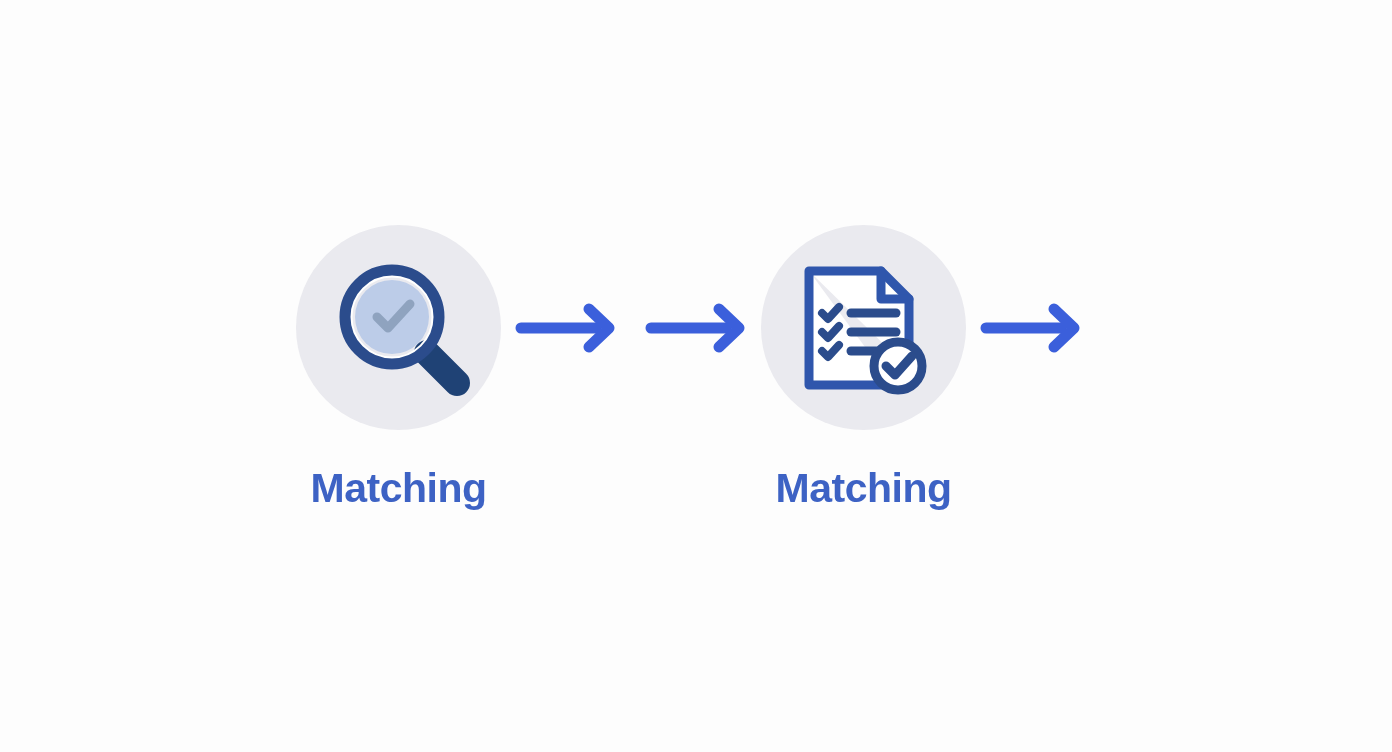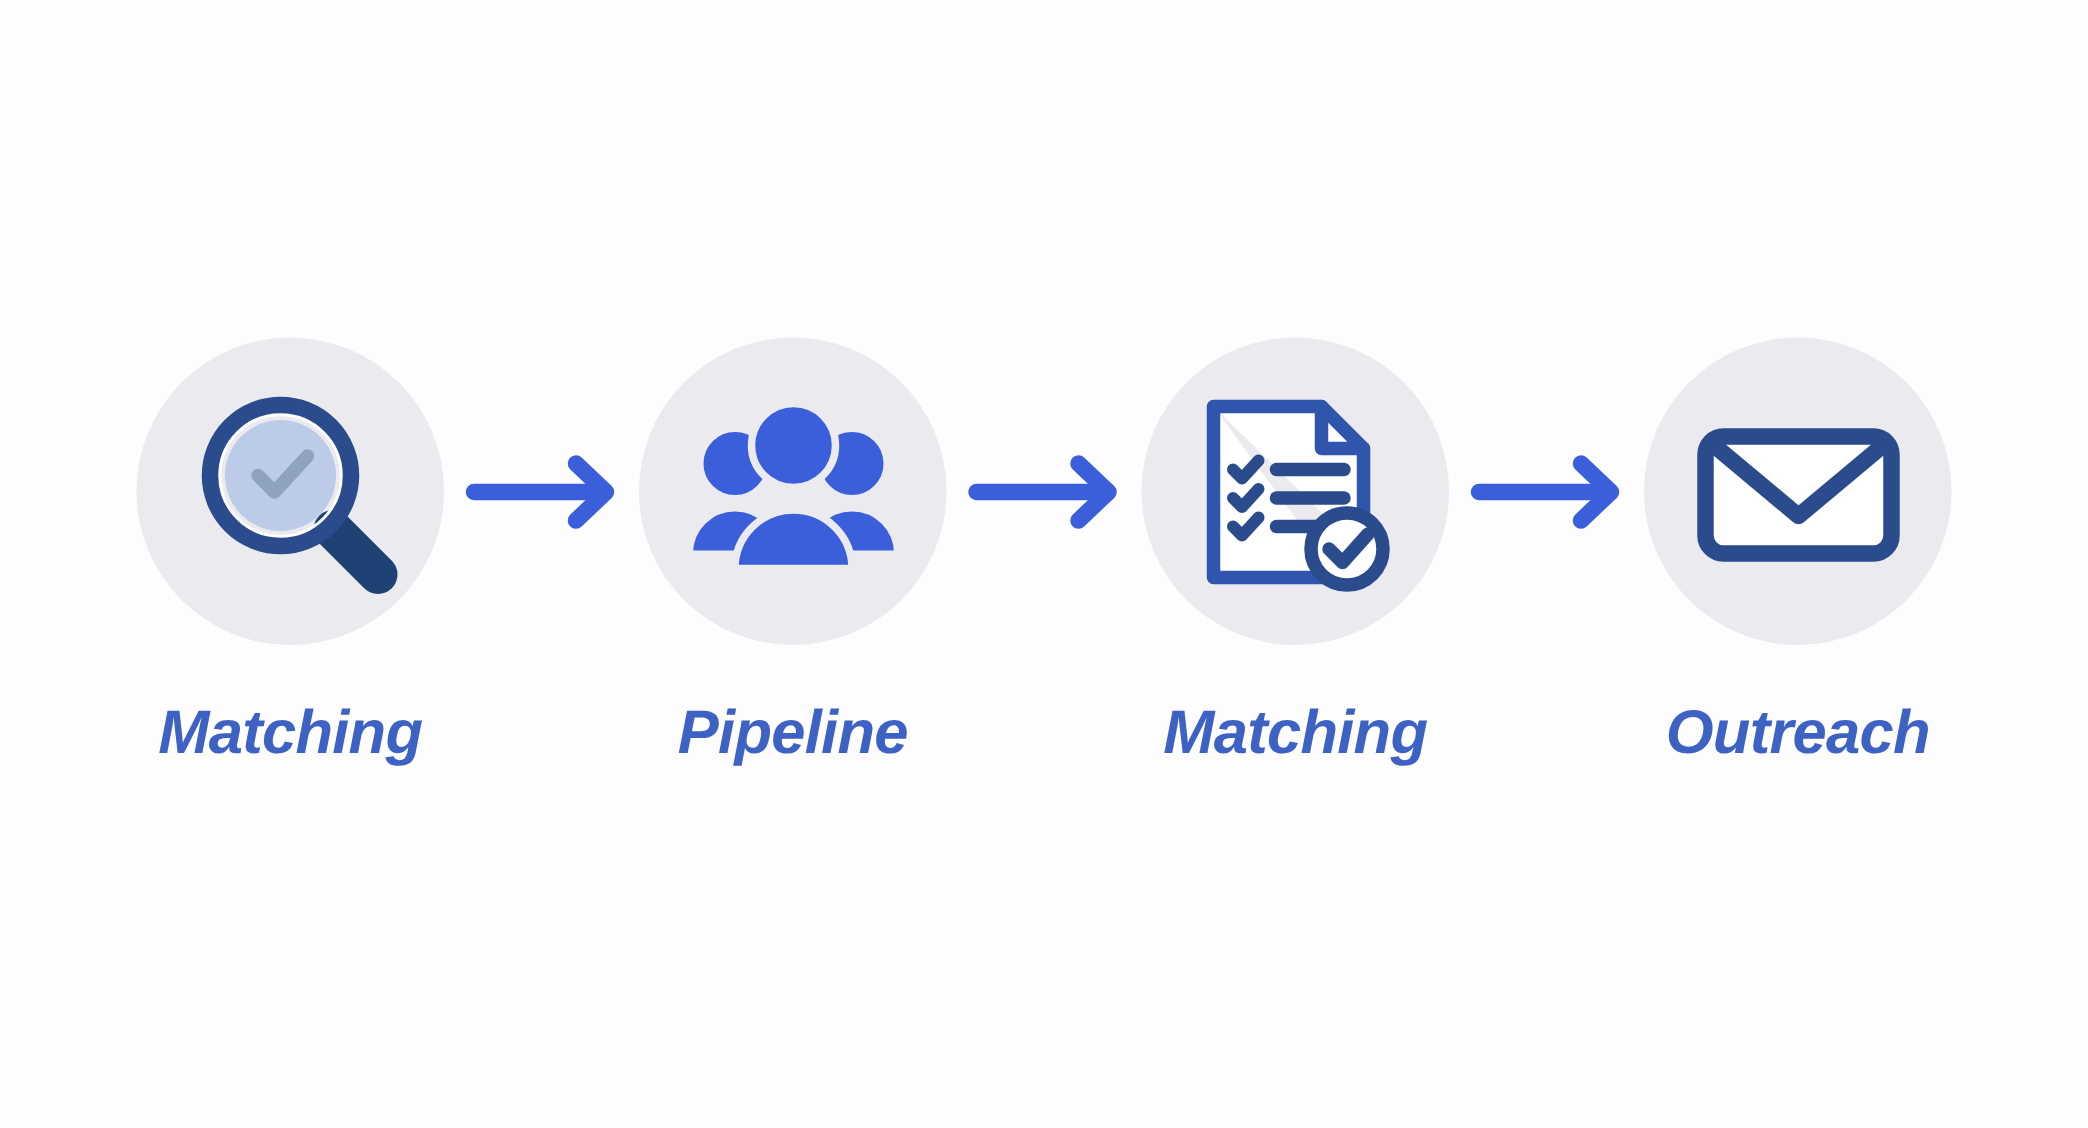--- a/index.html
+++ b/index.html
@@ -22,21 +22,20 @@
     align-items: center;
     justify-content: center;
   }
 
   .flow-row {
     display: flex;
     align-items: flex-start;
     justify-content: flex-end;
     gap: 0px;
     margin-top: -18px;
-    font-style: italic;
   }
 
   .step {
     display: flex;
     flex-direction: column;
     align-items: center;
     width: 205px;
   }
 
   .icon-circle {
@@ -100,36 +99,20 @@
       <div class="step-label">Matching</div>
     </div>
 
     <div class="arrow">
       <svg width="104" height="52" viewBox="0 0 104 52">
         <line x1="7" y1="26" x2="82" y2="26" stroke="#3B5FDB" stroke-width="11" stroke-linecap="round"></line>
         <path d="M75 7 L95 26 L75 45" fill="none" stroke="#3B5FDB" stroke-width="11" stroke-linecap="round" stroke-linejoin="round"></path>
       </svg>
     </div>
 
-    <div class="step">
-      <div class="icon-circle">
-        <svg width="150" height="150" viewBox="0 0 150 150">
-
-          <circle cx="36" cy="56" r="23" fill="#3B5FDB" stroke="#EAEAEF" stroke-width="4"></circle>
-          <path d="M6 116 A30 30 0 0 1 66 116 Z" fill="#3B5FDB" stroke="#EAEAEF" stroke-width="4"></path>
-
-          <circle cx="114" cy="56" r="23" fill="#3B5FDB" stroke="#EAEAEF" stroke-width="4"></circle>
-          <path d="M84 116 A30 30 0 0 1 144 116 Z" fill="#3B5FDB" stroke="#EAEAEF" stroke-width="4"></path>
-
-          <circle cx="75" cy="44" r="28" fill="#3B5FDB" stroke="#EAEAEF" stroke-width="5"></circle>
-          <path d="M36 126 A39 39 0 0 1 114 126 Z" fill="#3B5FDB" stroke="#EAEAEF" stroke-width="5"></path>
-        </svg>
-      </div>
-      <div class="step-label">Pipeline</div>
-    </div>
 
     <div class="arrow">
       <svg width="104" height="52" viewBox="0 0 104 52">
         <line x1="7" y1="26" x2="82" y2="26" stroke="#3B5FDB" stroke-width="11" stroke-linecap="round"></line>
         <path d="M75 7 L95 26 L75 45" fill="none" stroke="#3B5FDB" stroke-width="11" stroke-linecap="round" stroke-linejoin="round"></path>
       </svg>
     </div>
 
     <div class="step">
       <div class="icon-circle">
@@ -156,24 +139,15 @@
       <div class="step-label">Matching</div>
     </div>
 
     <div class="arrow">
       <svg width="104" height="52" viewBox="0 0 104 52">
         <line x1="7" y1="26" x2="82" y2="26" stroke="#3B5FDB" stroke-width="11" stroke-linecap="round"></line>
         <path d="M75 7 L95 26 L75 45" fill="none" stroke="#3B5FDB" stroke-width="11" stroke-linecap="round" stroke-linejoin="round"></path>
       </svg>
     </div>
 
-    <div class="step">
-      <div class="icon-circle">
-        <svg width="150" height="150" viewBox="0 0 150 150">
-          <rect x="13" y="38" width="124" height="78" rx="12" ry="12" fill="#FFFFFF" stroke="#2B4C8C" stroke-width="11"></rect>
-          <path d="M20 45 L75 91 L130 45" fill="none" stroke="#2B4C8C" stroke-width="11" stroke-linecap="round" stroke-linejoin="round"></path>
-        </svg>
-      </div>
-      <div class="step-label">Outreach</div>
-    </div>
 
   </div>
 </div>
 
 </body></html>

